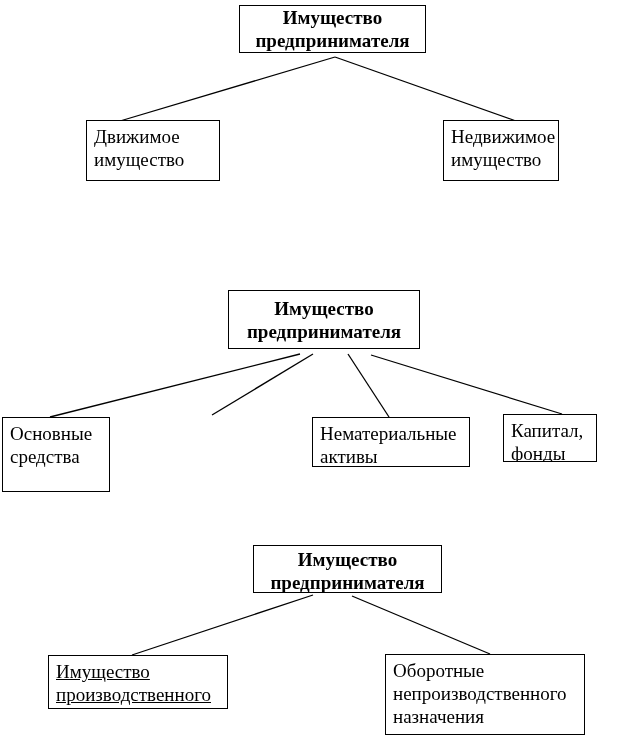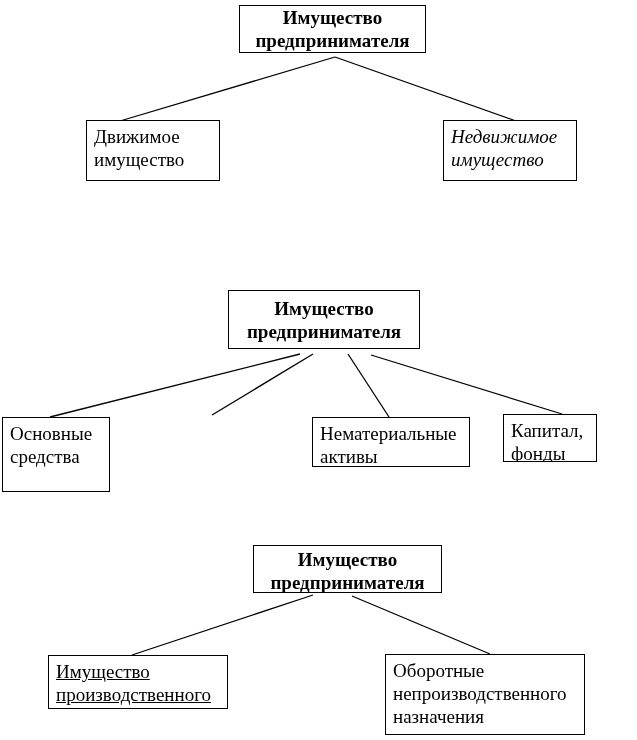--- a/index.html
+++ b/index.html
@@ -64,21 +64,21 @@
     <line x1="371" y1="355" x2="562" y2="414" stroke="#000" stroke-width="1.3"></line>
 
     <line x1="313" y1="595" x2="132" y2="655" stroke="#000" stroke-width="1.3"></line>
     <line x1="352" y1="596" x2="490" y2="654" stroke="#000" stroke-width="1.3"></line>
   </svg>
 
   <div class="node root" style="left:239px; top:5px; width:187px; height:48px;">Имущество предпринимателя</div>
 
   <div class="node leaf" style="left:72px; top:120px; width:134px; height:61px;margin-left:14px;">Движимое имущество</div>
 
-  <div class="node leaf" style="left:443px; top:120px; width:134px; height:61px;font-style:italic;">Недвижимое имущество</div>
+  <div class="node leaf" style="left:443px; top:120px; width:116px; height:61px;">Недвижимое имущество</div>
 
   <div class="node root" style="left:228px; top:290px; width:192px; height:59px;">Имущество предпринимателя</div>
 
   <div class="node leaf" style="left:2px; top:417px; width:108px; height:75px;">Основные средства</div>
 
 
   <div class="node leaf" style="left:312px; top:417px; width:158px; height:50px; overflow:visible;">Нематериальные активы</div>
 
   <div class="node leaf" style="left:503px; top:414px; width:94px; height:48px;">Капитал, фонды</div>
 

